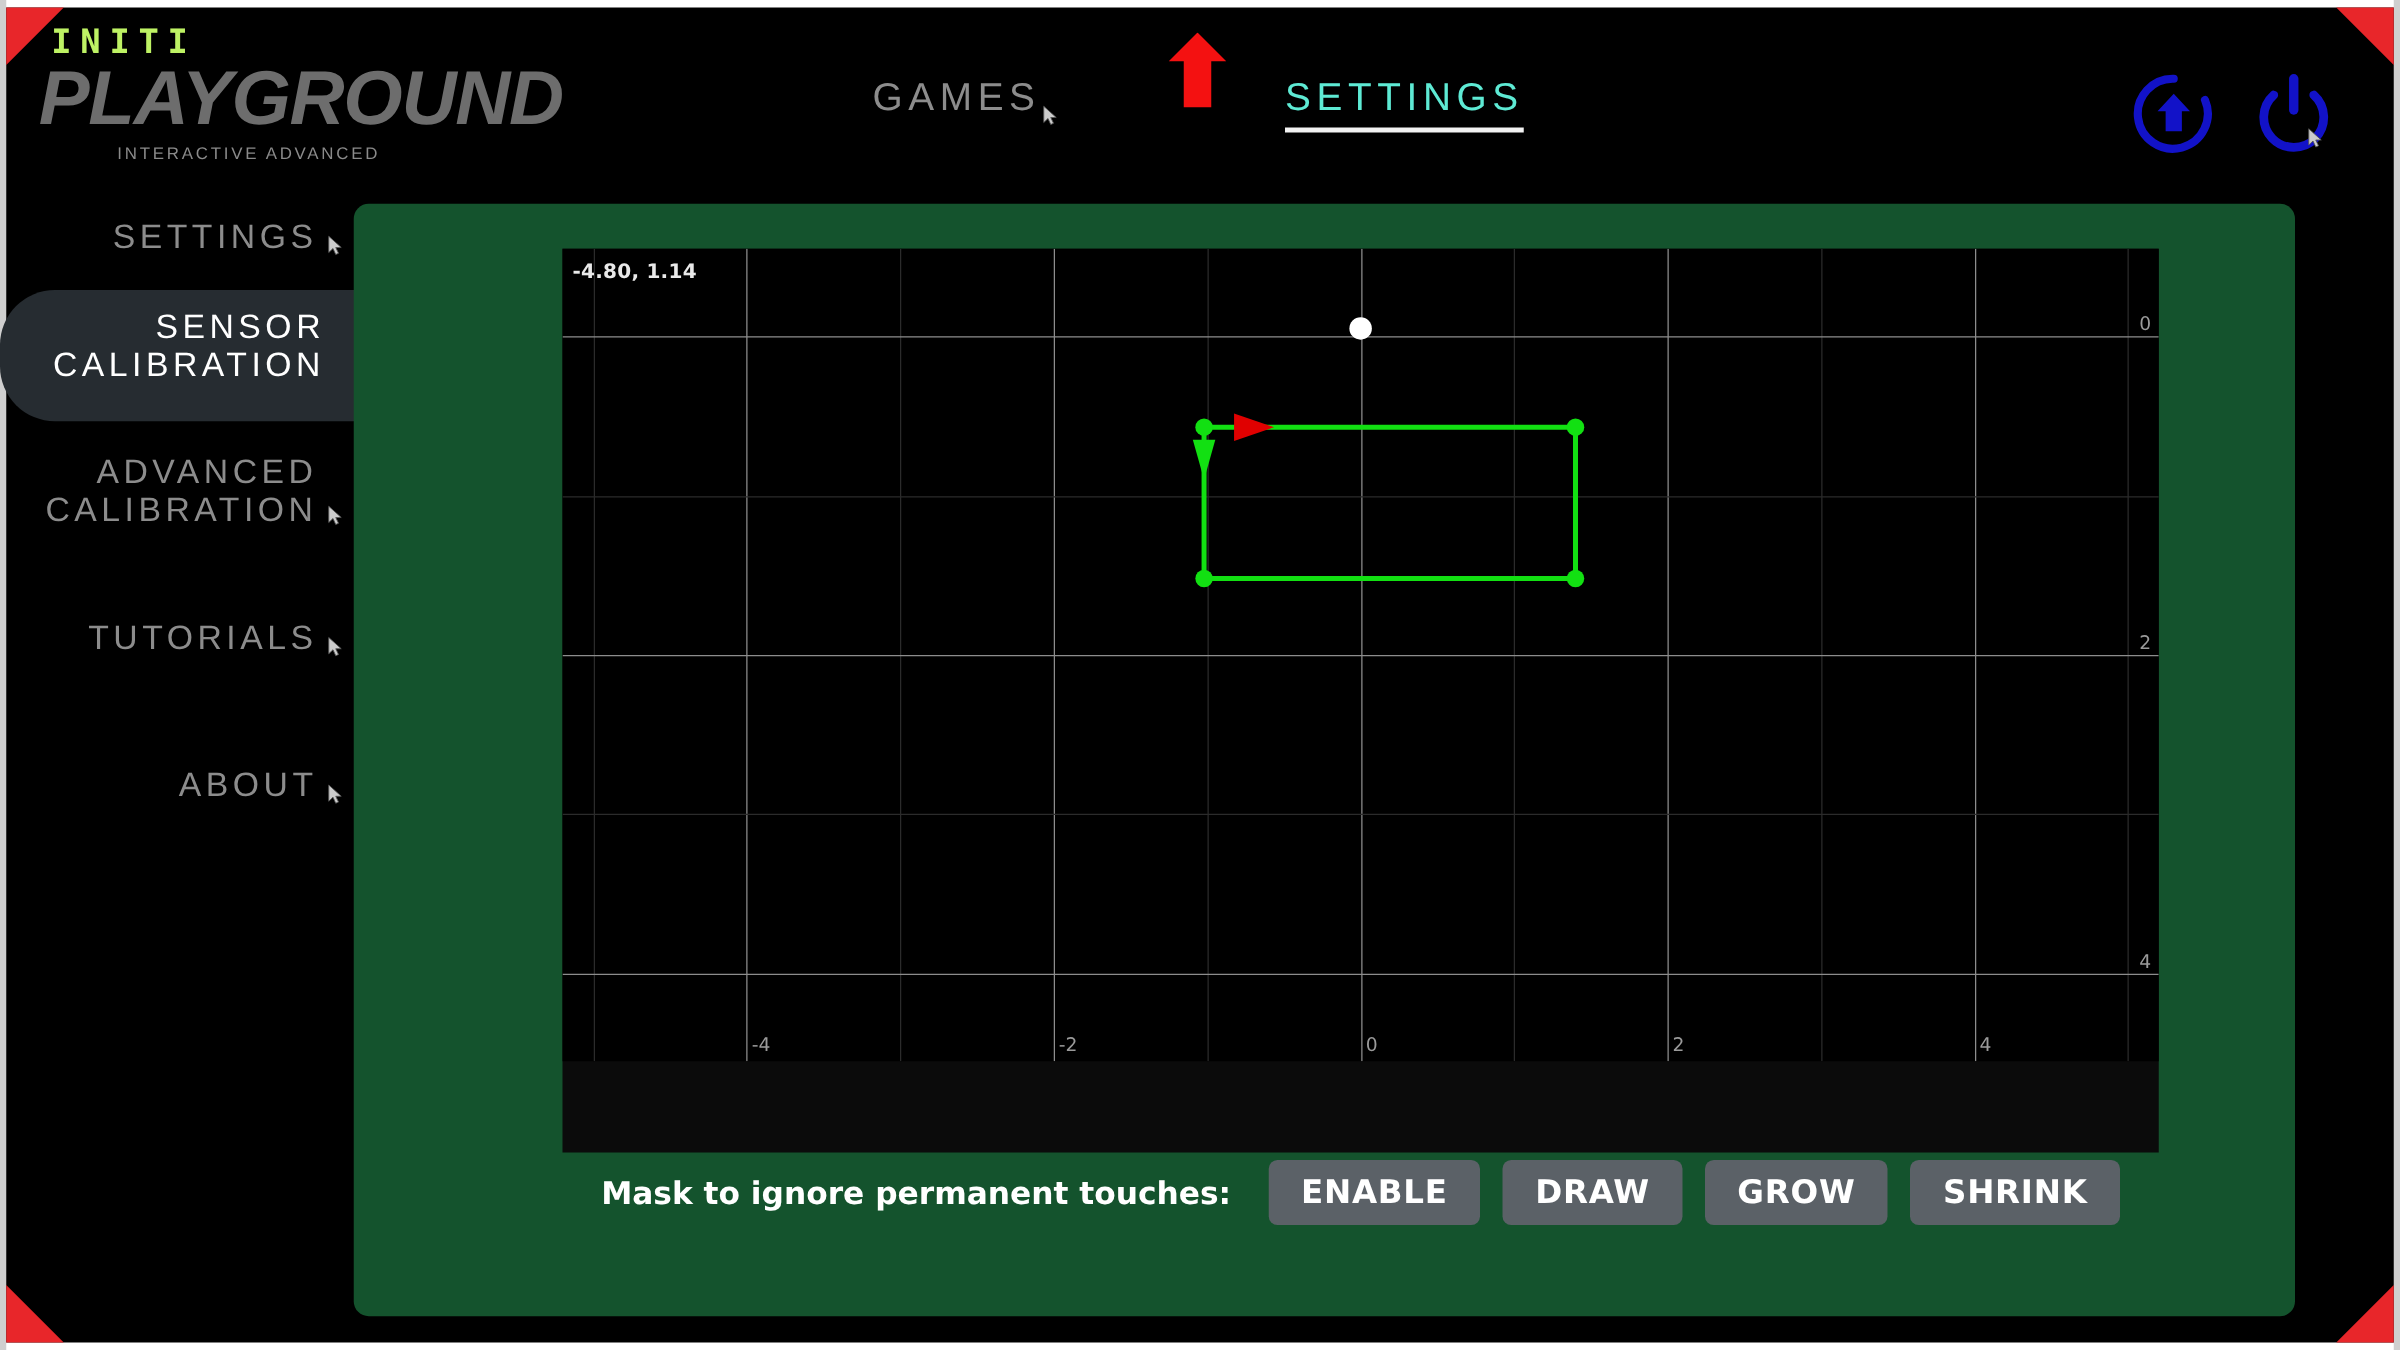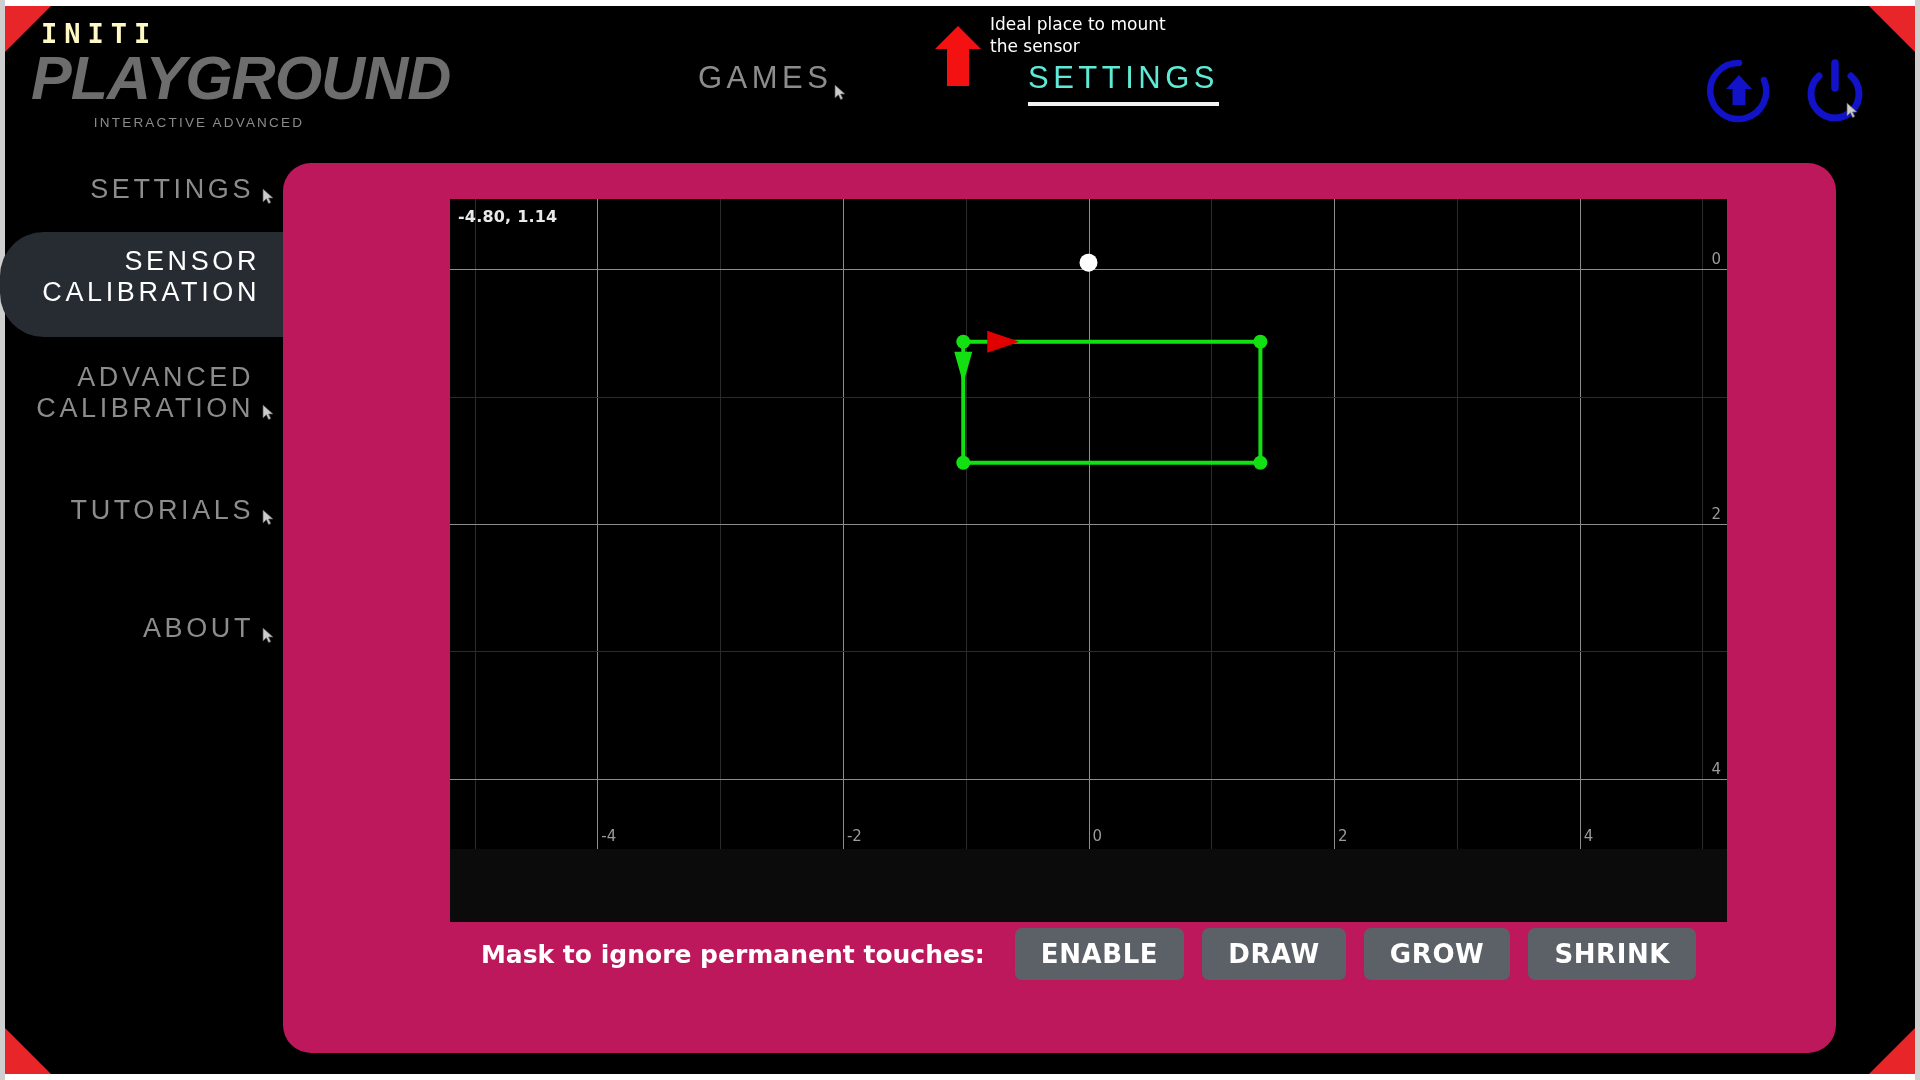--- a/index.html
+++ b/index.html
@@ -34,21 +34,21 @@
   .corner-bl { bottom:6px; left:5px;  border-bottom:46px solid #e8262a; border-right:46px solid transparent; }
   .corner-br { bottom:6px; right:5px; border-bottom:46px solid #e8262a; border-left:46px solid transparent; }
 
   
   #header { position:absolute; left:5px; top:6px; width:1910px; height:140px; }
 
   #logo-block { position:absolute; left:26px; top:14px; width:300px; }
   #logo-initi {
     font-family:"DejaVu Sans Mono", monospace;
     font-weight:700; font-size:27px; letter-spacing:7px;
-    color:#fef9c3; line-height:1; padding-left:10px;
+    color:#bef264; line-height:1; padding-left:10px;
   }
   #logo-playground {
     font-family:"Liberation Sans", sans-serif;
     font-weight:700; font-style:italic; font-size:61px; letter-spacing:-1px;
     color:#6d6d6d; line-height:0.98; margin-top:2px;
   }
   #logo-tagline {
     font-size:13.5px; letter-spacing:2.2px; color:#8a8a8a;
     text-align:center; margin-top:6px; padding-left:36px;
   }
@@ -97,21 +97,21 @@
   #side-advanced { top:212px; }
   #side-tutorials{ top:345px; }
   #side-about    { top:463px; }
 
   
   .cursor-mark { position:absolute; width:13px; height:17px; pointer-events:none; }
 
   
   #panel {
     position:absolute; left:283px; top:163px; width:1553px; height:890px;
-    background:#be185d; border-radius:28px;
+    background:#14532d; border-radius:12px;
   }
 
   #plot-card {
     position:absolute; left:167px; top:36px; width:1277px; height:723px;
     background:#0b0b0b;
   }
   #plot-canvas {
     position:absolute; left:0; top:0; width:1277px; height:650px;
     background:#000000; overflow:hidden;
   }
@@ -186,24 +186,20 @@
     </div>
 
     <div class="nav-tab active" id="tab-settings">
       <span>SETTINGS</span>
     </div>
 
     <div id="mount-hint">
       <svg id="mount-arrow" viewBox="0 0 46 60">
         <path d="M23,0 L46,23 L34,23 L34,60 L12,60 L12,23 L0,23 Z" fill="#f41111"></path>
       </svg>
-      <div id="mount-text">
-        <div>Ideal place to mount</div>
-        <div>the sensor</div>
-      </div>
     </div>
 
     <svg class="hdr-icon" id="icon-update" viewBox="0 0 66 66">
       <path d="M33,5 A28,28 0 1,0 58,22" fill="none" stroke="#1212c8" stroke-width="6.5" stroke-linecap="round"></path>
       <path d="M33,17 L46,31 L39.5,31 L39.5,47 L26.5,47 L26.5,31 L20,31 Z" fill="#1212c8"></path>
     </svg>
 
     <svg class="hdr-icon" id="icon-power" viewBox="0 0 66 66">
       <path d="M17,18 A24,24 0 1,0 49,18" fill="none" stroke="#1212c8" stroke-width="7" stroke-linecap="round"></path>
       <line x1="33" y1="5" x2="33" y2="30" stroke="#1212c8" stroke-width="7.5" stroke-linecap="round"></line>

